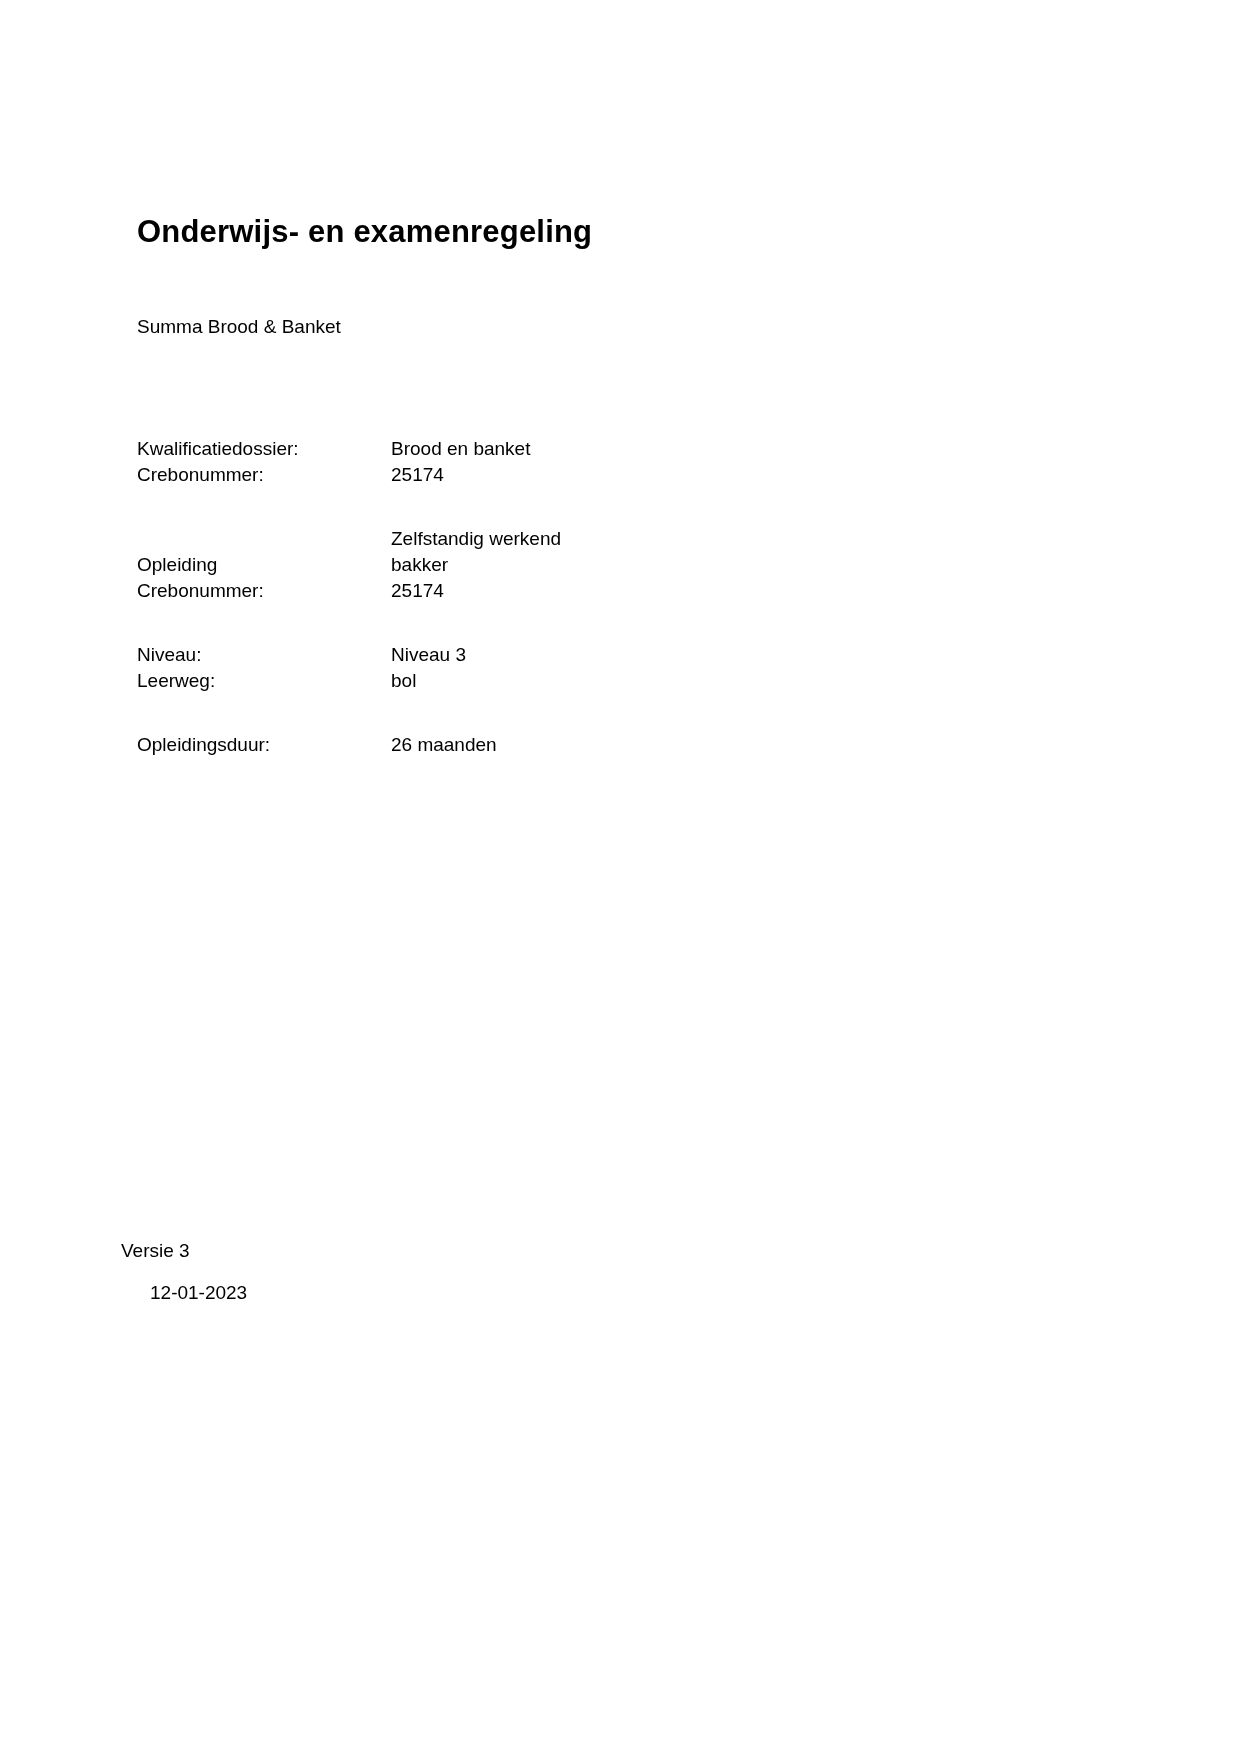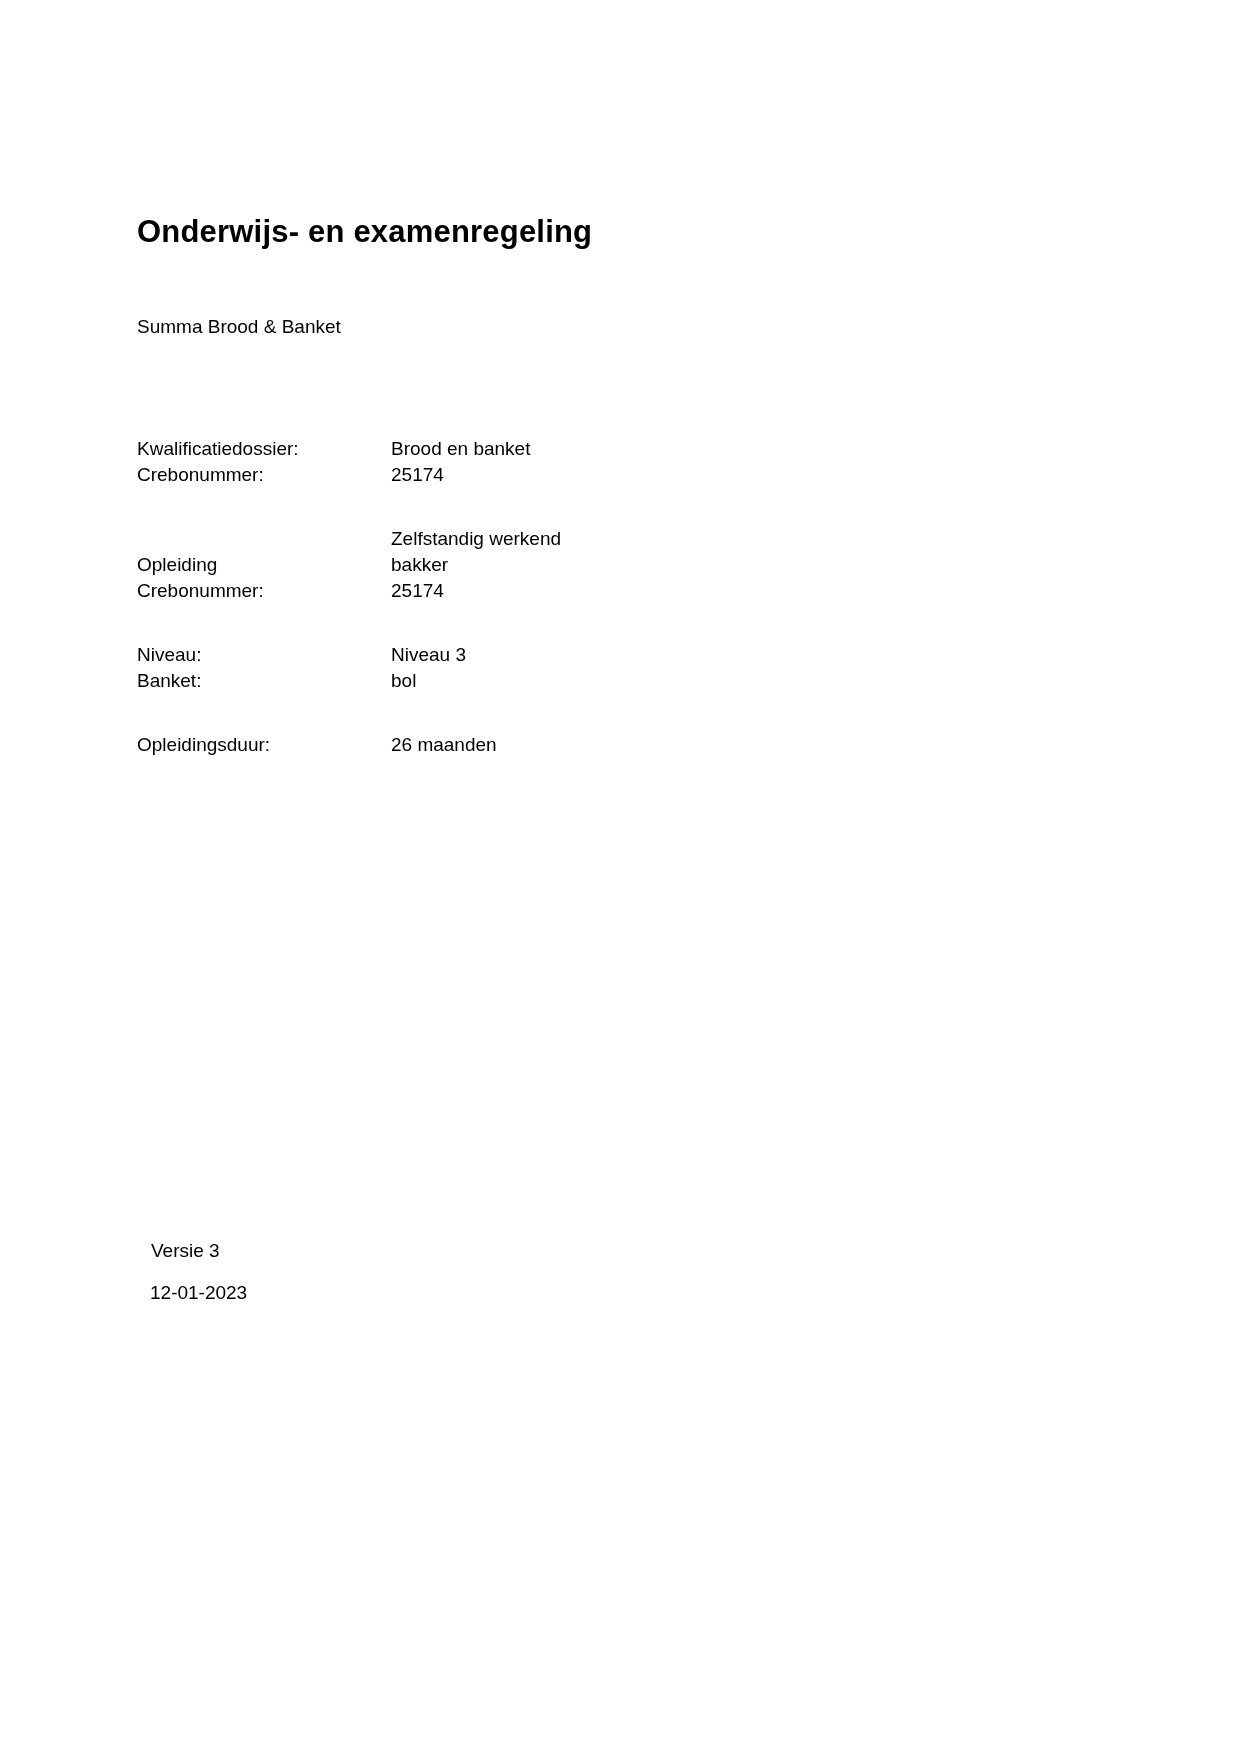--- a/index.html
+++ b/index.html
@@ -53,21 +53,21 @@
     width: 254px;
     flex: 0 0 254px;
   }
   .detail-value {
     width: 215px;
     flex: 0 0 215px;
   }
   .version {
     position: absolute;
     top: 1238px;
-    left: 151px;
+    left: 121px;
     font-size: 19px;
     line-height: 26px;
     white-space: nowrap;
   }
   .date {
     position: absolute;
     top: 1280px;
     left: 150px;
     font-size: 19px;
     line-height: 26px;
@@ -106,21 +106,21 @@
         <div class="detail-value">25174</div>
       </div>
     </div>
 
     <div class="detail-group">
       <div class="detail-row">
         <div class="detail-label">Niveau:</div>
         <div class="detail-value">Niveau 3</div>
       </div>
       <div class="detail-row">
-        <div class="detail-label">Banket:</div>
+        <div class="detail-label">Leerweg:</div>
         <div class="detail-value">bol</div>
       </div>
     </div>
 
     <div class="detail-group">
       <div class="detail-row">
         <div class="detail-label">Opleidingsduur:</div>
         <div class="detail-value">26 maanden</div>
       </div>
     </div>

